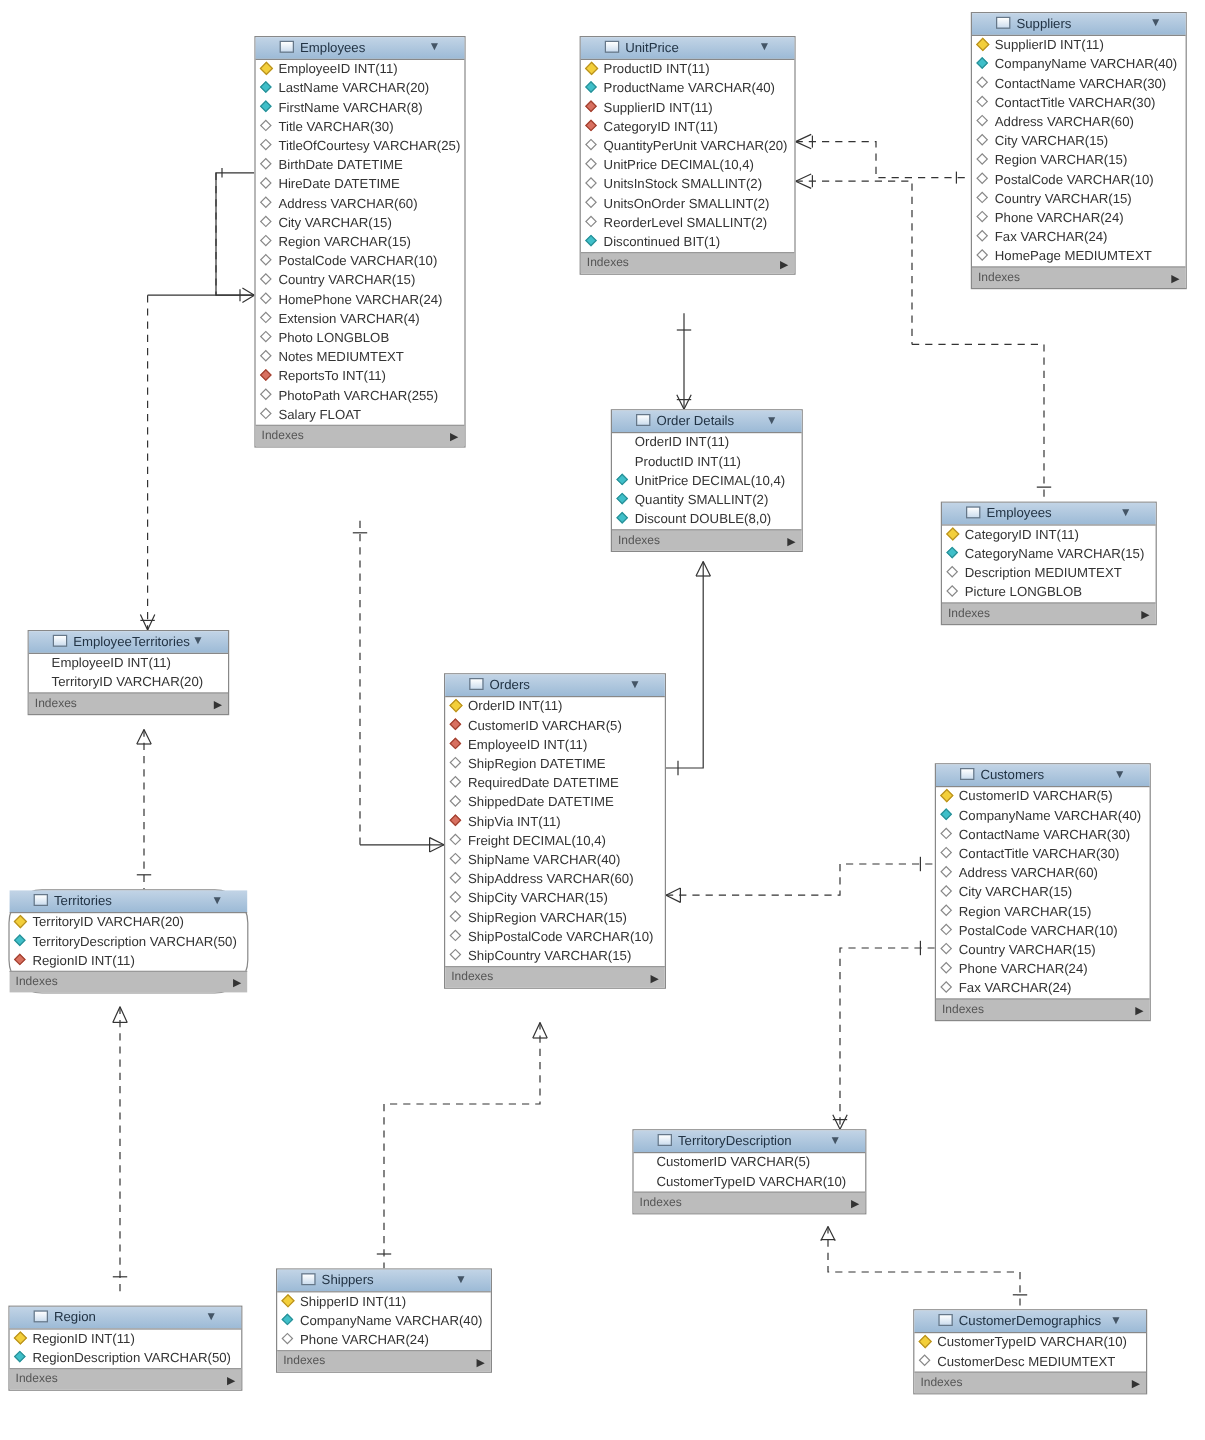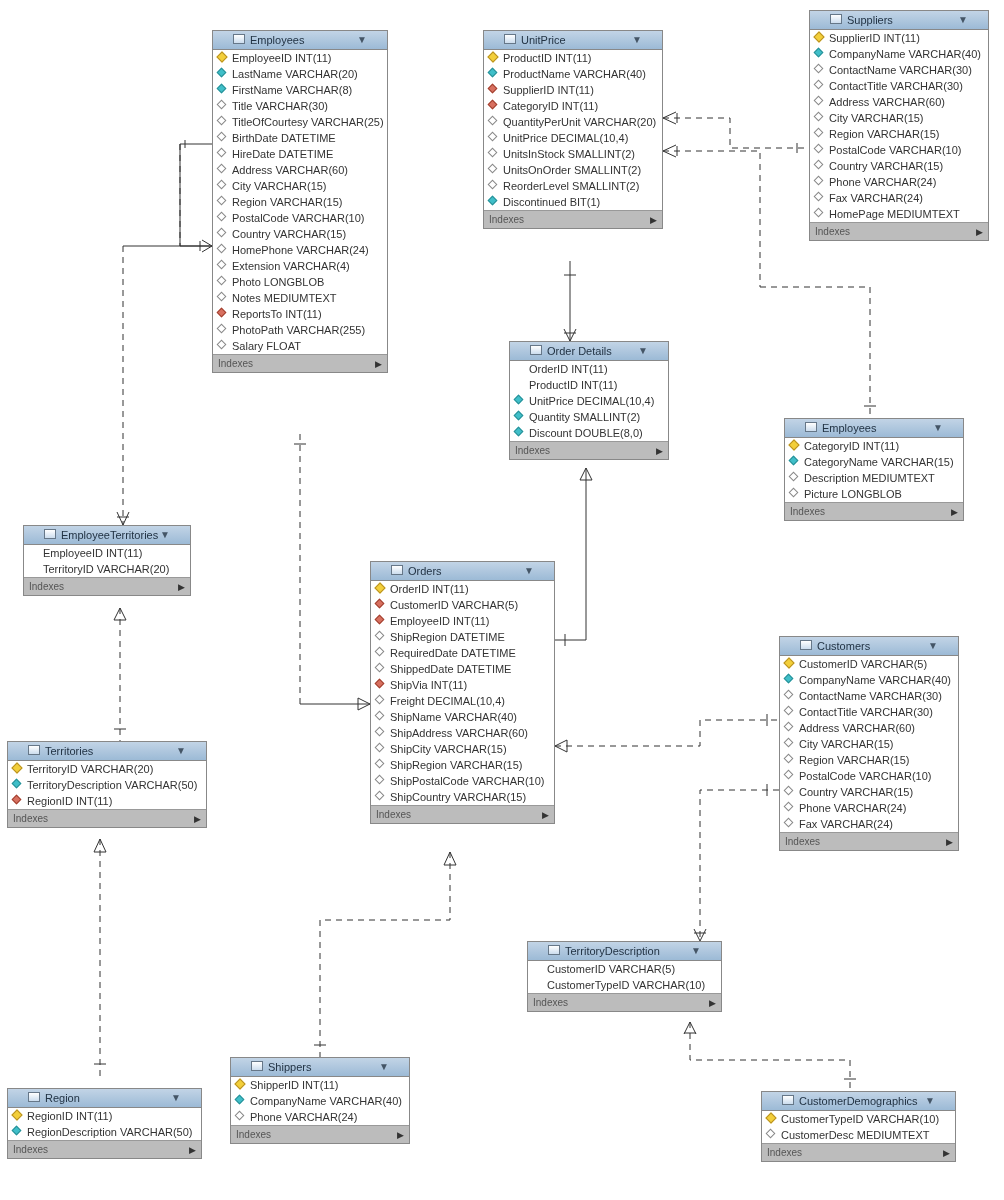--- a/index.html
+++ b/index.html
@@ -648,21 +648,21 @@
             <span class="dia" style="display:block"></span>
           </span>
           <span>Fax VARCHAR(24)</span>
         </div>
       </div>
       <div class="idx">
         <span>Indexes</span>
         <span class="idx-arrow">▶</span>
       </div>
     </div>
-    <div class="tbl" style="left: 7px; top: 741px; width: 200px;">
+    <div class="tbl" style="left: 7px; top: 741px; width: 200px; border-radius: 28px;">
       <div class="hdr">
         <span class="hdr-icon"></span>
         <span>Territories</span>
         <span class="hdr-arrow">▼</span>
       </div>
       <div class="cols">
         <div class="col">
           <span class="ico">
             <span class="key" style="display:block"></span>
           </span>

